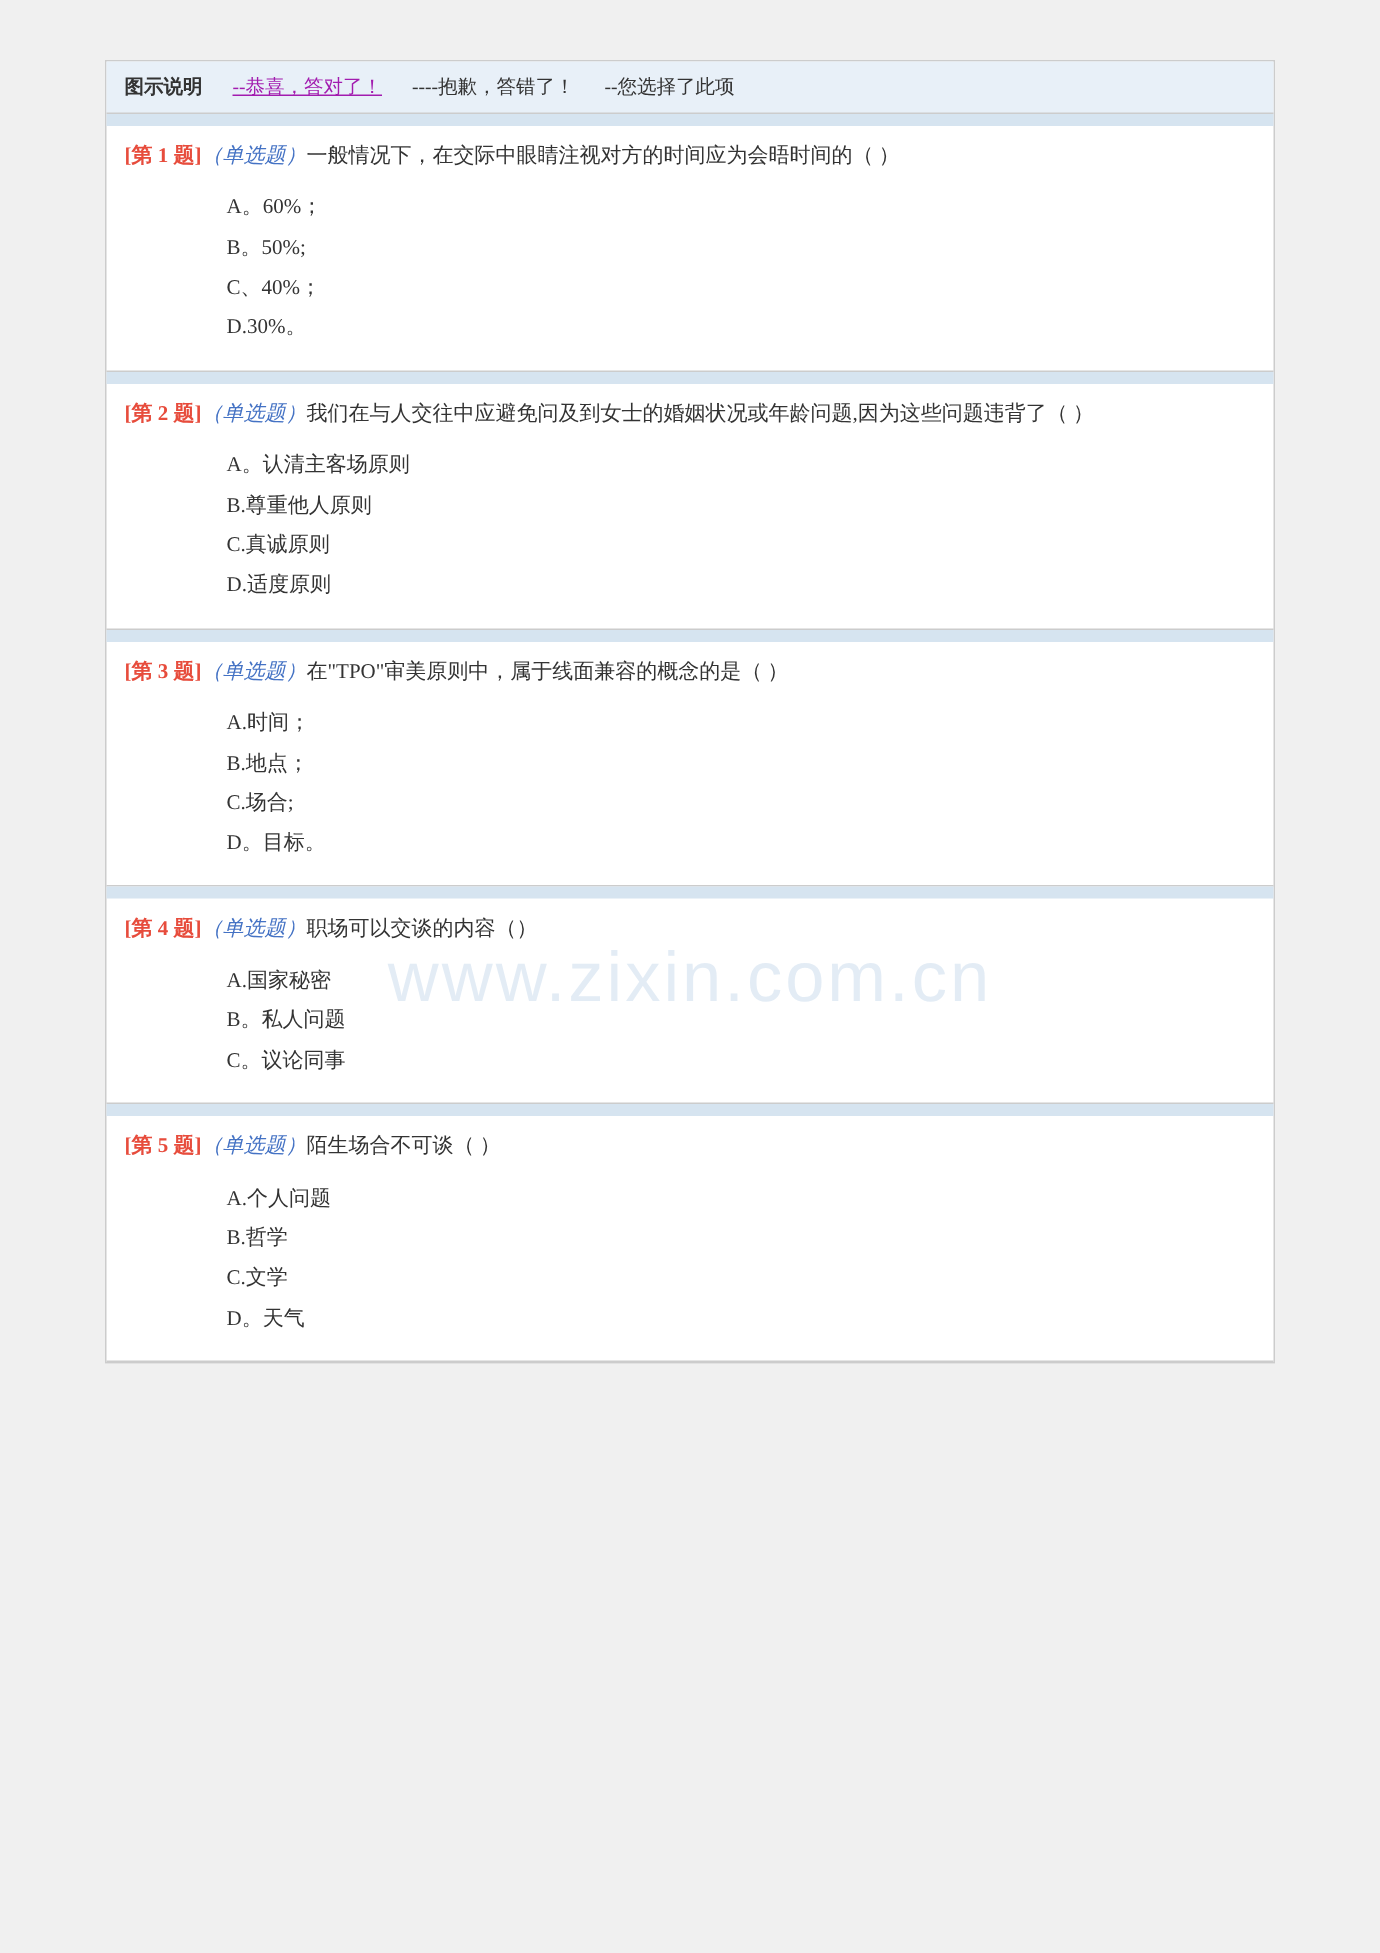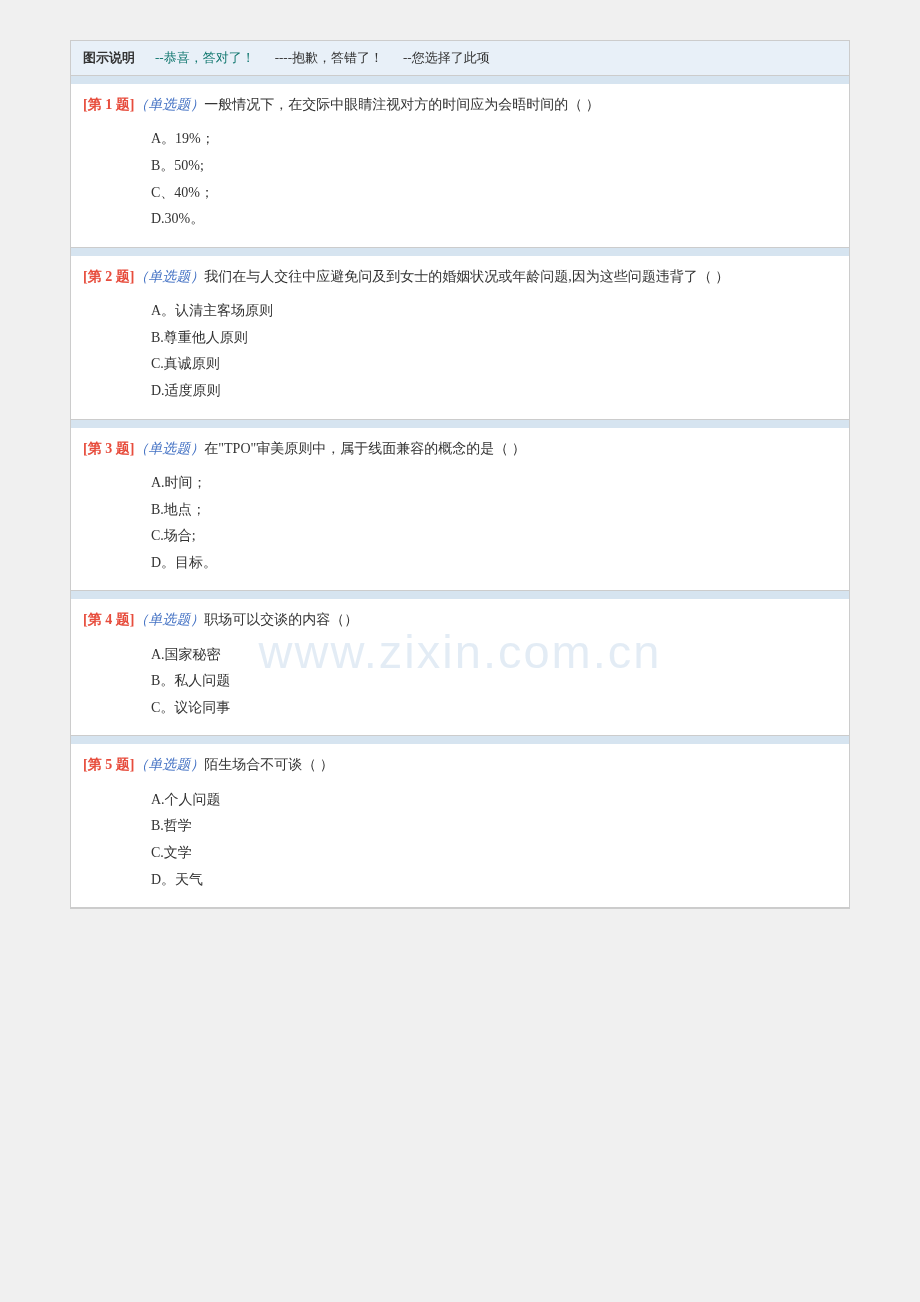--- a/index.html
+++ b/index.html
@@ -27,21 +27,22 @@
       display: flex;
       align-items: center;
       gap: 20px;
       font-size: 13px;
     }
     .legend-title {
       font-weight: bold;
       color: #333;
     }
     .legend-correct {
-      color: #0f766e;
+      color: #a21caf;
+      text-decoration: underline;
     }
     .legend-wrong {
       color: #333;
     }
     .legend-selected {
       color: #333;
     }
     .spacer-row {
       background-color: #d6e4f0;
       height: 8px;
@@ -101,21 +102,21 @@
     <span class="legend-wrong">----抱歉，答错了！</span>
     <span class="legend-selected">--您选择了此项</span>
   </div>
 
   <div class="spacer-row"></div>
 
   <div id="questions-container">
       <div class="question-block">
         <div class="question-header"><span class="question-number">[第 1 题]</span><span class="question-type">（单选题）</span>一般情况下，在交际中眼睛注视对方的时间应为会晤时间的（  ）</div>
         <div class="options-container">
-          <div class="option-item">A。19%；</div>
+          <div class="option-item">A。60%；</div>
           <div class="option-item">B。50%;</div>
           <div class="option-item">C、40%；</div>
           <div class="option-item">D.30%。</div>
         </div>
       </div>
       <div class="spacer-between"></div>
       <div class="question-block">
         <div class="question-header"><span class="question-number">[第 2 题]</span><span class="question-type">（单选题）</span>我们在与人交往中应避免问及到女士的婚姻状况或年龄问题,因为这些问题违背了（  ）</div>
         <div class="options-container">
           <div class="option-item">A。认清主客场原则</div>

